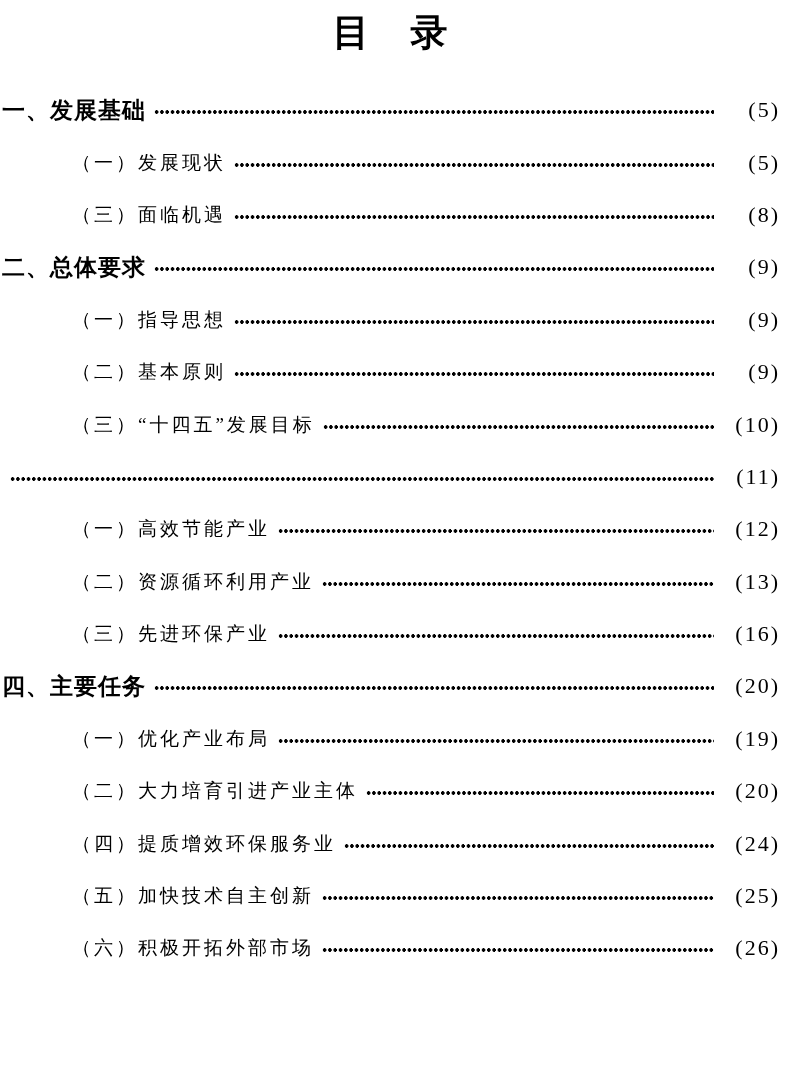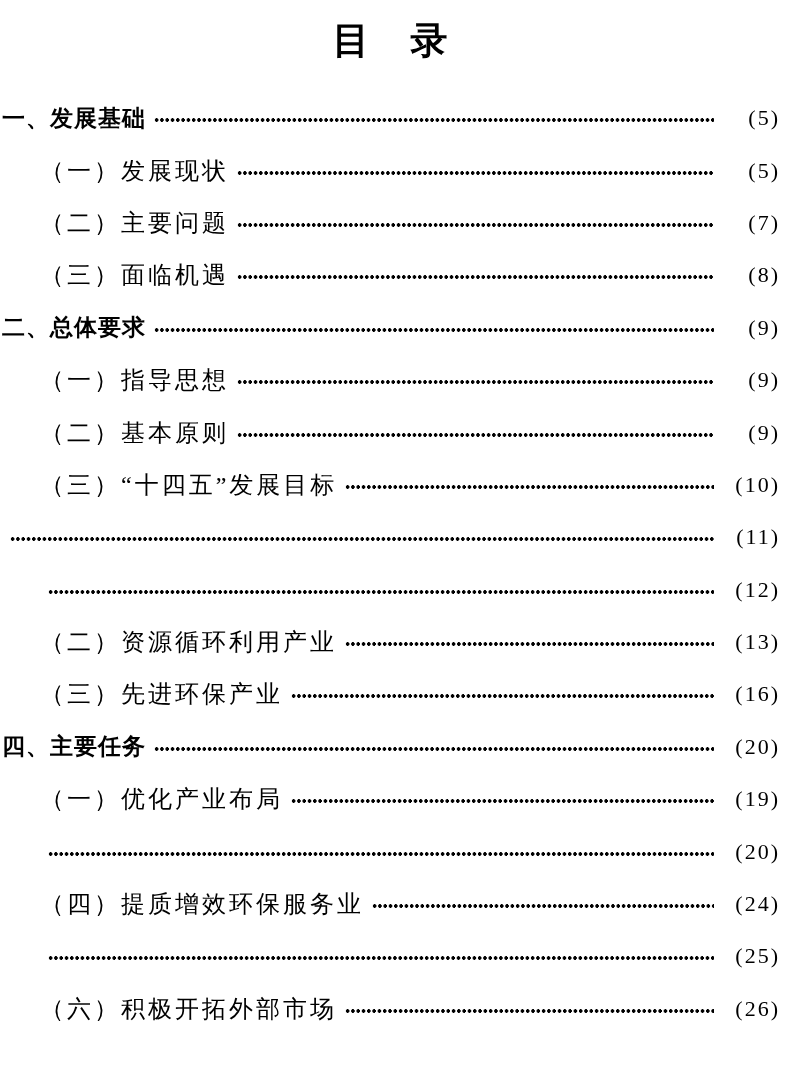--- a/index.html
+++ b/index.html
@@ -13,21 +13,21 @@
     height: 1069px;
     overflow: hidden;
   }
   .page {
     box-sizing: border-box;
     width: 800px;
     height: 1069px;
     padding: 4px 20px 0 2px;
   }
   .doc-title {
-    margin: 12px;
+    margin: 4px;
     padding-top: 2px;
     text-align: center;
     font-family: "Liberation Serif", "DejaVu Serif", serif;
     font-weight: 700;
     font-size: 37px;
     line-height: 46px;
     letter-spacing: 2px;
     color: #000;
   }
   .toc {
@@ -48,22 +48,23 @@
     font-weight: 700;
     font-size: 23px;
     letter-spacing: 1px;
   }
   .toc-row.l2 {
     padding-left: 38px;
   }
   .toc-row.l2 .label {
     font-family: "Liberation Serif", "DejaVu Serif", serif;
     font-weight: 400;
-    font-size: 24px;
+    font-size: 19px;
     letter-spacing: 3px;
+    margin-left: 32px;
   }
   .dots {
     flex: 1 1 auto;
     height: 8px;
     margin: 4px 8px 0 8px;
     background-image: radial-gradient(circle at 2.6px 4px, #000 1.6px, transparent 2.05px);
     background-size: 5.3px 8px;
     background-repeat: repeat-x;
     background-position: left center;
   }
@@ -91,25 +92,20 @@
       <span class="dots"></span>
       <span class="page-num">(5)</span>
     </div>
 
     <div class="toc-row l2">
       <span class="label">（一）发展现状</span>
       <span class="dots"></span>
       <span class="page-num">(5)</span>
     </div>
 
-    <div class="toc-row l2">
-      <span class="label">（二）主要问题</span>
-      <span class="dots"></span>
-      <span class="page-num">(7)</span>
-    </div>
 
     <div class="toc-row l2">
       <span class="label">（三）面临机遇</span>
       <span class="dots"></span>
       <span class="page-num">(8)</span>
     </div>
 
     <div class="toc-row l1">
       <span class="label">二、总体要求</span>
       <span class="dots"></span>
@@ -133,20 +129,21 @@
       <span class="dots"></span>
       <span class="page-num">(10)</span>
     </div>
 
     <div class="toc-row l1">
       <span class="dots"></span>
       <span class="page-num">(11)</span>
     </div>
 
     <div class="toc-row l2">
+      <span class="label">（一）高效节能产业</span>
       <span class="dots"></span>
       <span class="page-num">(12)</span>
     </div>
 
     <div class="toc-row l2">
       <span class="label">（二）资源循环利用产业</span>
       <span class="dots"></span>
       <span class="page-num">(13)</span>
     </div>
 
@@ -162,32 +159,34 @@
       <span class="page-num">(20)</span>
     </div>
 
     <div class="toc-row l2">
       <span class="label">（一）优化产业布局</span>
       <span class="dots"></span>
       <span class="page-num">(19)</span>
     </div>
 
     <div class="toc-row l2">
+      <span class="label">（二）大力培育引进产业主体</span>
       <span class="dots"></span>
       <span class="page-num">(20)</span>
     </div>
 
 
     <div class="toc-row l2">
       <span class="label">（四）提质增效环保服务业</span>
       <span class="dots"></span>
       <span class="page-num">(24)</span>
     </div>
 
     <div class="toc-row l2">
+      <span class="label">（五）加快技术自主创新</span>
       <span class="dots"></span>
       <span class="page-num">(25)</span>
     </div>
 
     <div class="toc-row l2">
       <span class="label">（六）积极开拓外部市场</span>
       <span class="dots"></span>
       <span class="page-num">(26)</span>
     </div>
 

